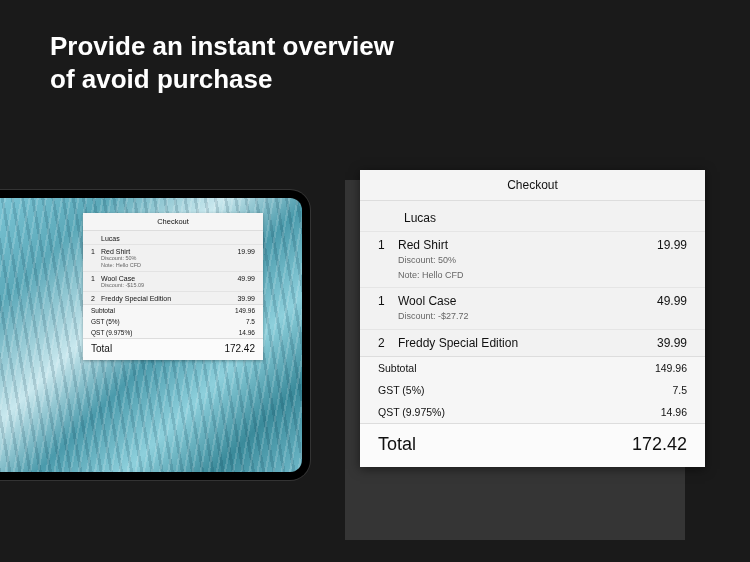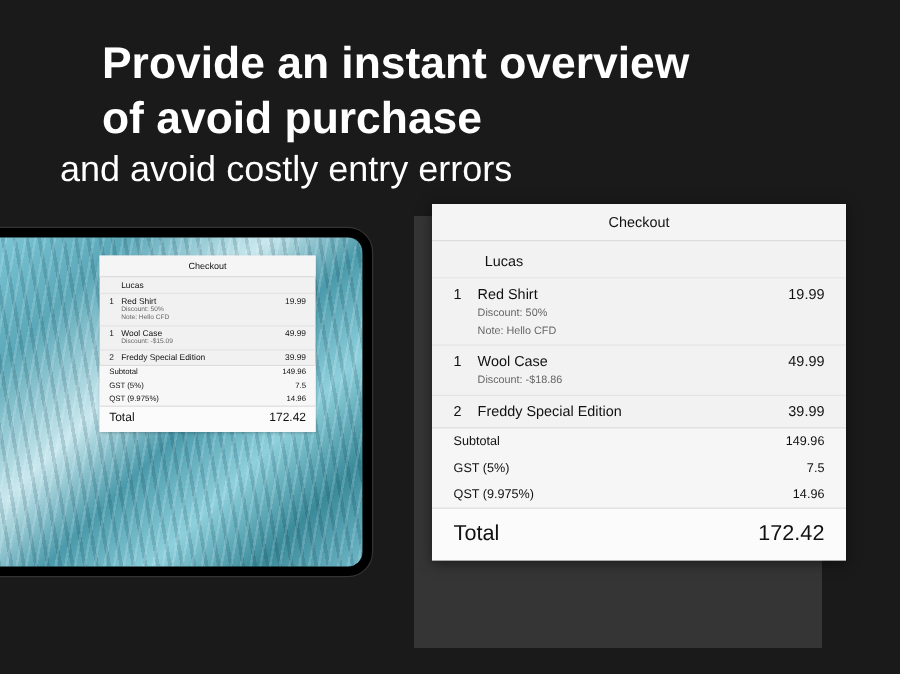--- a/index.html
+++ b/index.html
@@ -9,21 +9,21 @@
     font-family: -apple-system, Helvetica, Arial, sans-serif;
     position: relative;
   }
   .hero {
     position: absolute;
     top: 30px;
     left: 50px;
     right: 50px;
     color: #fff;
   }
-  .hero .bold { font-weight: 700; font-size: 37px; line-height: 1.25; margin-left: 35px; }
+  .hero .bold { font-weight: 700; font-size: 26px; line-height: 1.25; }
   .hero .light { font-weight: 300; font-size: 30px; line-height: 1.25; }
 
   
   .tablet {
     position: absolute;
     left: -20px;
     top: 190px;
     width: 330px;
     height: 290px;
     border-radius: 20px;
@@ -95,21 +95,20 @@
   .big-receipt .sumblk { border-top:1px solid #ddd; background:#f6f6f6;}
   .big-receipt .sumrow { display:flex; justify-content:space-between; padding:5px 18px; font-size:10.5px;}
   .big-receipt .totrow { display:flex; justify-content:space-between; padding:10px 18px 12px; font-size:18px; border-top:1px solid #ddd; background:#fbfbfb;}
 </style>
 </head>
 <body>
 
 <div class="hero">
   <div class="bold">Provide an instant overview</div>
   <div class="bold">of avoid purchase</div>
-  <div class="light">and avoid costly entry errors</div>
 </div>
 
 <div class="tablet">
   <div class="tablet-screen">
     <div class="small-receipt">
       <div class="hdr">Checkout</div>
       <div class="cust">Lucas</div>
 
       <div class="row item">
         <div class="qty">1</div>
@@ -173,21 +172,21 @@
       <div class="sub">Discount: 50%</div>
       <div class="sub">Note: Hello CFD</div>
     </div>
     <div class="pr">19.99</div>
   </div>
 
   <div class="row">
     <div class="qty">1</div>
     <div class="nm">
       <div>Wool Case</div>
-      <div class="sub">Discount: -$18.86</div>
+      <div class="sub">Discount: -$27.72</div>
     </div>
     <div class="pr">49.99</div>
   </div>
 
   <div class="row">
     <div class="qty">2</div>
     <div class="nm">
       <div>Freddy Special Edition</div>
     </div>
     <div class="pr">39.99</div>

